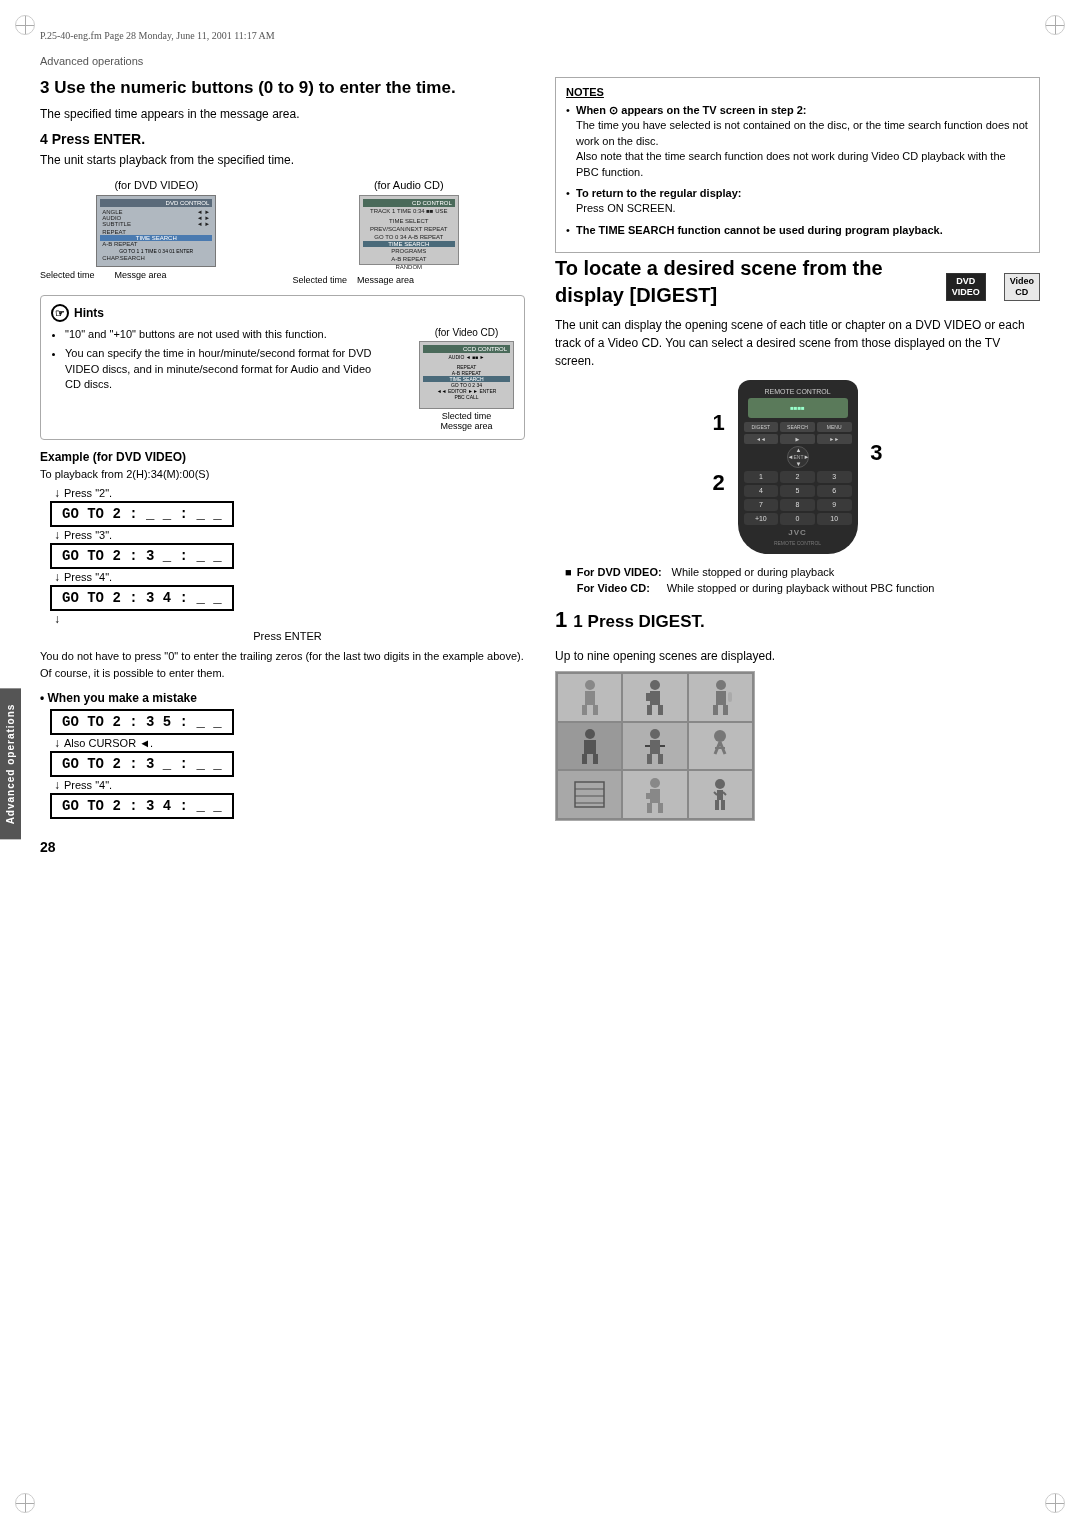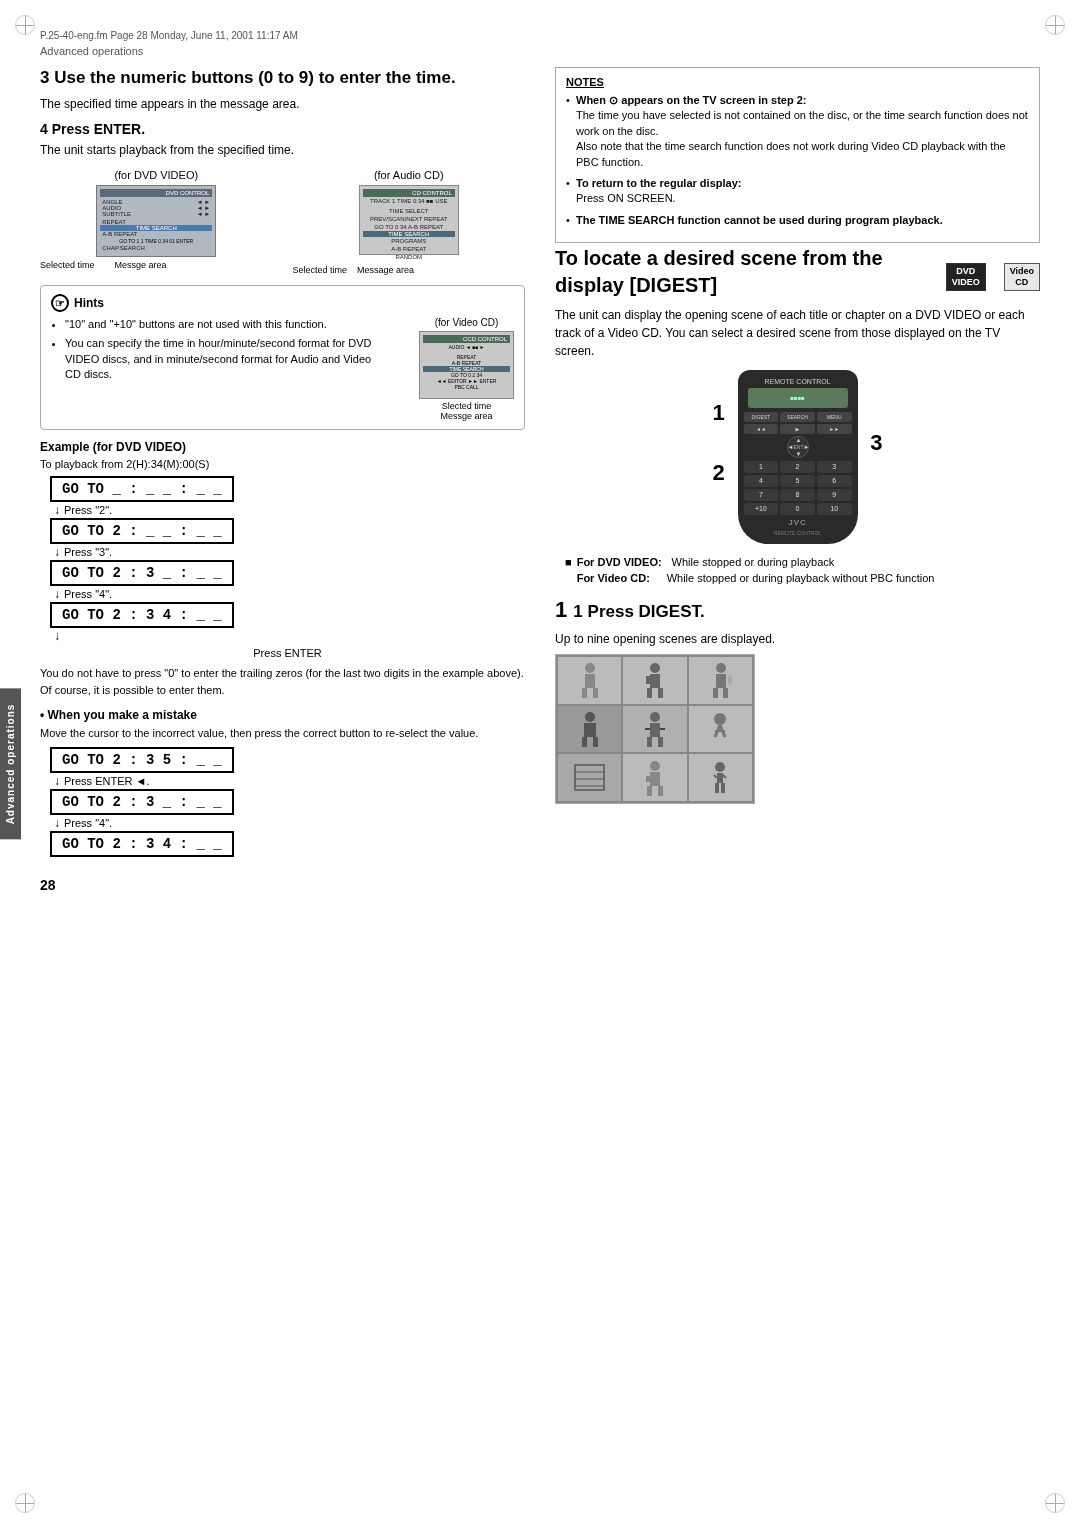--- a/index.html
+++ b/index.html
@@ -37,21 +37,23 @@
     }
     .crosshair::before { width: 1px; height: 100%; left: 50%; top: 0; }
     .crosshair::after { width: 100%; height: 1px; top: 50%; left: 0; }
 
     
     .page-header {
       display: flex;
       align-items: flex-end;
       font-size: 10px;
       color: #555;
+      margin-bottom: 10px;
       padding-bottom: 4px;
+      font-family: Liberation Serif, serif;
     }
     .page-header-text {
       font-size: 10px;
       color: #555;
     }
 
     
     .main-layout {
       display: flex;
       gap: 30px;
@@ -412,21 +414,21 @@
     }
     .for-label-key {
       font-weight: bold;
       min-width: 80px;
     }
 
     
     .press-heading {
       font-size: 17px;
       font-weight: bold;
-      margin: 10px 0 9px 0;
+      margin: 10px 0 16px 0;
     }
     .press-sub {
       font-size: 12px;
       margin-bottom: 8px;
     }
 
     
     .digest-grid {
       display: grid;
       grid-template-columns: repeat(3, 1fr);
@@ -592,23 +594,20 @@
           </div>
         </div>
       </div>
 
       <div class="example-heading">
         <span>Example (for DVD VIDEO)</span>
       </div>
       <div class="example-text">To playback from 2(H):34(M):00(S)</div>
 
       <div class="goto-sequence">
-        <div>
-          <div class="goto-box">GO TO  _ : _ _ : _ _</div>
-        </div>
         <div class="goto-arrow-row">
           <span class="down-arrow">↓</span>
           <span>Press "2".</span>
         </div>
         <div>
           <div class="goto-box">GO TO  2 : _ _ : _ _</div>
         </div>
         <div class="goto-arrow-row">
           <span class="down-arrow">↓</span>
           <span>Press "3".</span>
@@ -627,29 +626,28 @@
           <span class="down-arrow">↓</span>
         </div>
         <div class="goto-enter-text">Press ENTER</div>
       </div>
 
       <div class="body-text" style="font-size:11px;margin-top:6px;">You do not have to press "0" to enter the trailing zeros (for the last two digits in the example above). Of course, it is possible to enter them.</div>
 
       <div class="mistake-heading">
         <span>• </span><span>When you make a mistake</span>
       </div>
-      <div class="mistake-text">Move the cursor to the incorrect value, then press the correct button to re-select the value.</div>
 
       <div class="goto-sequence">
         <div>
           <div class="goto-box">GO TO  2 : 3 5 : _ _</div>
         </div>
         <div class="goto-arrow-row">
           <span class="down-arrow">↓</span>
-          <span>Press ENTER ◄.</span>
+          <span>Also CURSOR ◄.</span>
         </div>
         <div>
           <div class="goto-box">GO TO  2 : 3 _ : _ _</div>
         </div>
         <div class="goto-arrow-row">
           <span class="down-arrow">↓</span>
           <span>Press "4".</span>
         </div>
         <div>
           <div class="goto-box">GO TO  2 : 3 4 : _ _</div>

